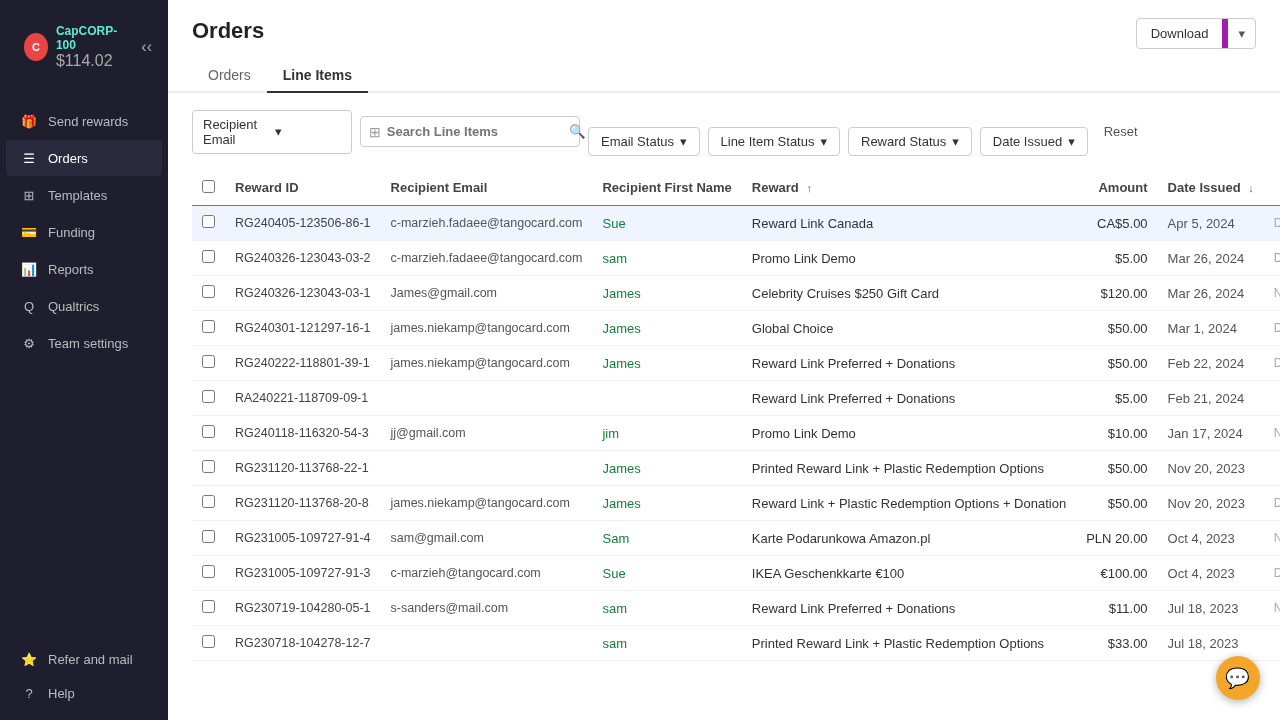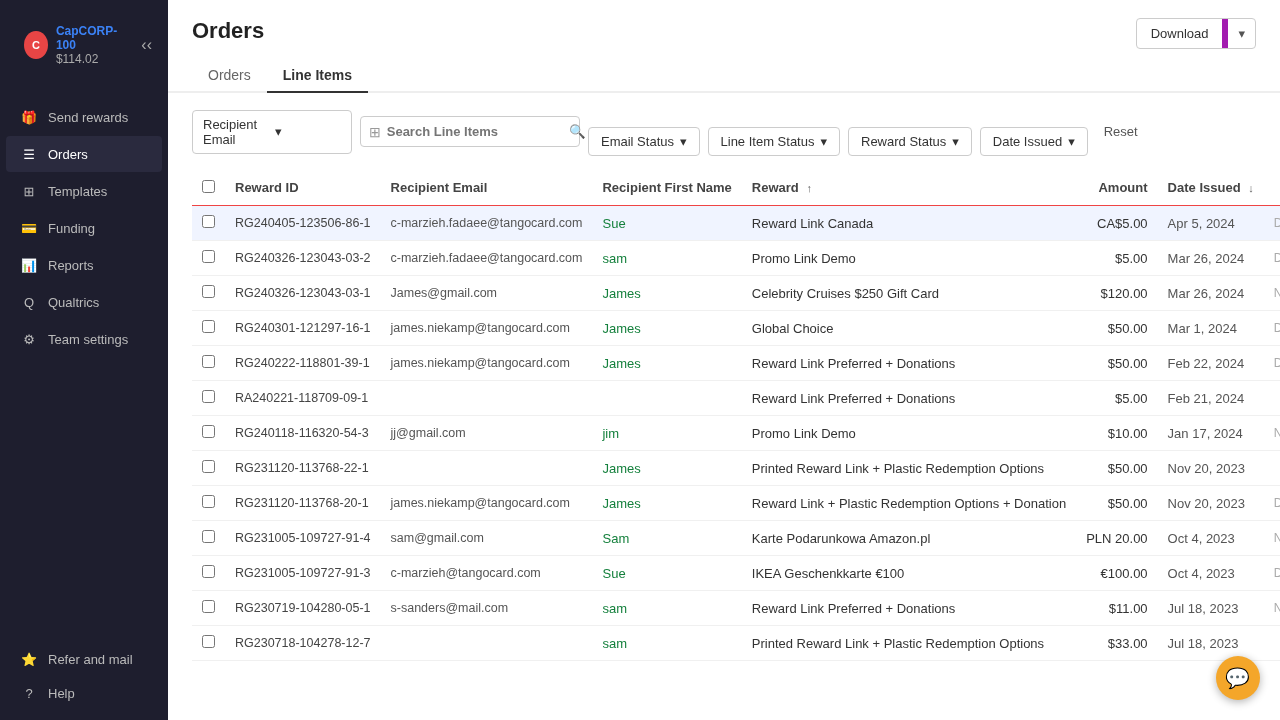--- a/index.html
+++ b/index.html
@@ -28,22 +28,22 @@
       gap: 8px;
       padding: 10px 12px;
     }
     .sidebar-avatar {
       width: 28px; height: 28px; border-radius: 50%;
       background: #e84545;
       display: flex; align-items: center; justify-content: center;
       color: #fff; font-size: 11px; font-weight: bold;
     }
     .sidebar-account-info { display: flex; flex-direction: column; }
-    .sidebar-account-name { color: #3b82f6; font-size: 12px; font-weight: 600; }
-    .sidebar-account-balance { color: #aaa; font-size: 12px; }
+    .sidebar-account-name { color: #5eead4; font-size: 12px; font-weight: 600; }
+    .sidebar-account-balance { color: #aaa; font-size: 16px; }
     .sidebar-nav { flex: 1; padding: 8px 0; }
     .sidebar-item {
       display: flex; align-items: center; gap: 10px;
       padding: 9px 14px; cursor: pointer; color: #bbb; font-size: 13px;
       border-radius: 4px; margin: 1px 6px;
     }
     .sidebar-item.active { background: #2a2a3e; color: #fff; }
     .sidebar-item-icon { width: 18px; height: 18px; display: flex; align-items: center; justify-content: center; }
     .sidebar-footer { padding: 10px 6px; }
     .sidebar-footer-item {
@@ -384,21 +384,21 @@
     <td class="td-firstname">James</td>
     <td class="td-reward">Printed Reward Link + Plastic Redemption Options</td>
     <td class="td-amount">$50.00</td>
     <td class="td-date">Nov 20, 2023</td>
     <td class="td-status" style="color:#aaa;font-size:12px;"></td>
   </tr>
           <tr>
     <td class="checkbox-cell">
       <input type="checkbox" style="">
     </td>
-    <td class="td-reward-id">RG231120-113768-20-1</td>
+    <td class="td-reward-id">RG231120-113768-20-8</td>
     <td class="td-email">james.niekamp@tangocard.com</td>
     <td class="td-firstname">James</td>
     <td class="td-reward">Reward Link + Plastic Redemption Options + Donation</td>
     <td class="td-amount">$50.00</td>
     <td class="td-date">Nov 20, 2023</td>
     <td class="td-status" style="color:#aaa;font-size:12px;">Del</td>
   </tr>
           <tr>
     <td class="checkbox-cell">
       <input type="checkbox" style="">

